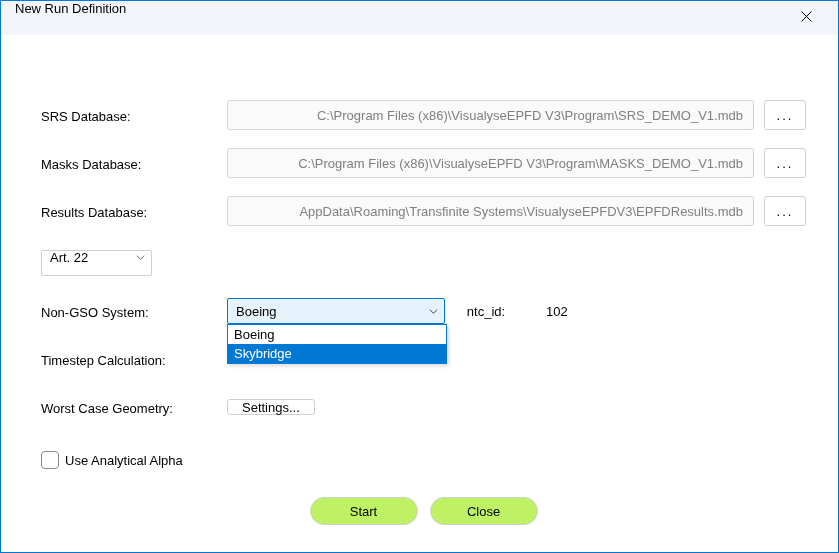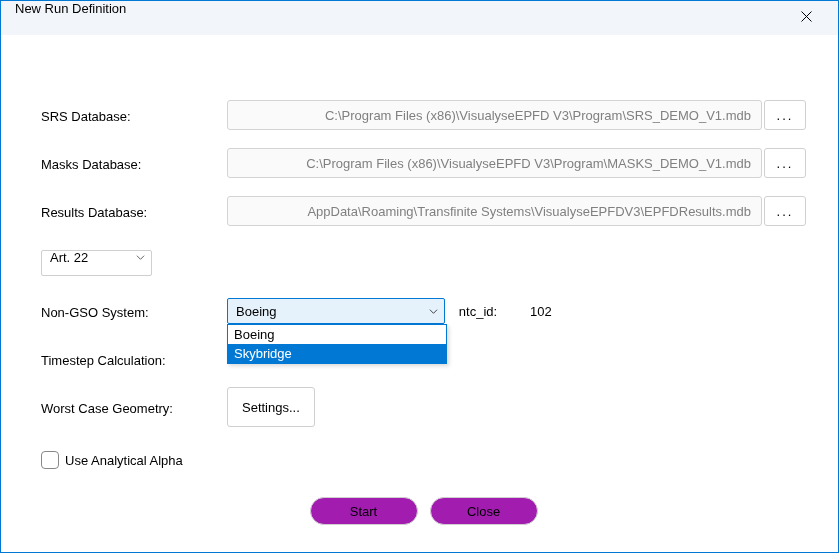--- a/index.html
+++ b/index.html
@@ -52,21 +52,21 @@
     .label-col {
       width: 186px;
       font-size: 13px;
       color: #000;
       padding-top: 2px;
     }
     .input-col {
       flex: 1;
       display: flex;
       align-items: center;
-      gap: 2px;
+      gap: 10px;
     }
     .path-input {
       flex: 1;
       height: 30px;
       border: 1px solid #d4d4d4;
       background: #fafafa;
       color: #808080;
       font-size: 13px;
       padding: 0 10px;
       text-align: right;
@@ -147,21 +147,21 @@
       font-size: 13px;
       margin-left: 1px;
       width: 60px;
       text-align: center;
     }
     .ntc-value {
       font-size: 13px;
       margin-left: 20px;
     }
     .settings-btn {
-      height: 40px;
+      height: 16px;
       padding: 0 14px;
       border: 1px solid #cfcfcf;
       background: #fff;
       border-radius: 3px;
       font-size: 13px;
       display: flex;
       align-items: center;
       cursor: pointer;
     }
     .checkbox-row {
@@ -183,21 +183,21 @@
     .button-row {
       display: flex;
       justify-content: center;
       gap: 12px;
       margin-top: 26px;
     }
     .main-btn {
       width: 108px;
       height: 28px;
       border: 1px solid #cfcfcf;
-      background: #a21caf;
+      background: #bef264;
       border-radius: 14px;
       font-size: 13px;
       display: flex;
       align-items: center;
       justify-content: center;
       cursor: pointer;
     }
     .spacer-top {
       height: 34px;
     }

